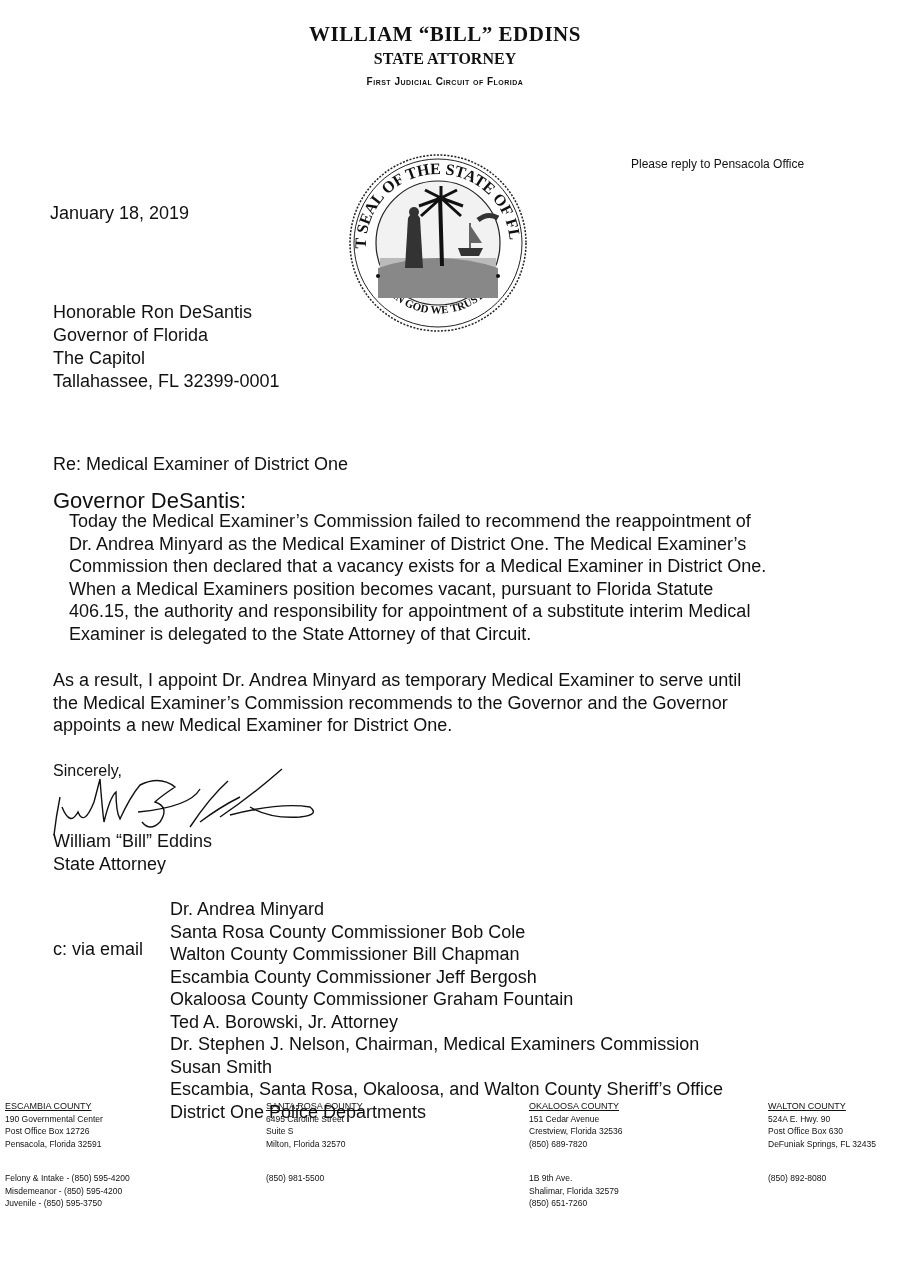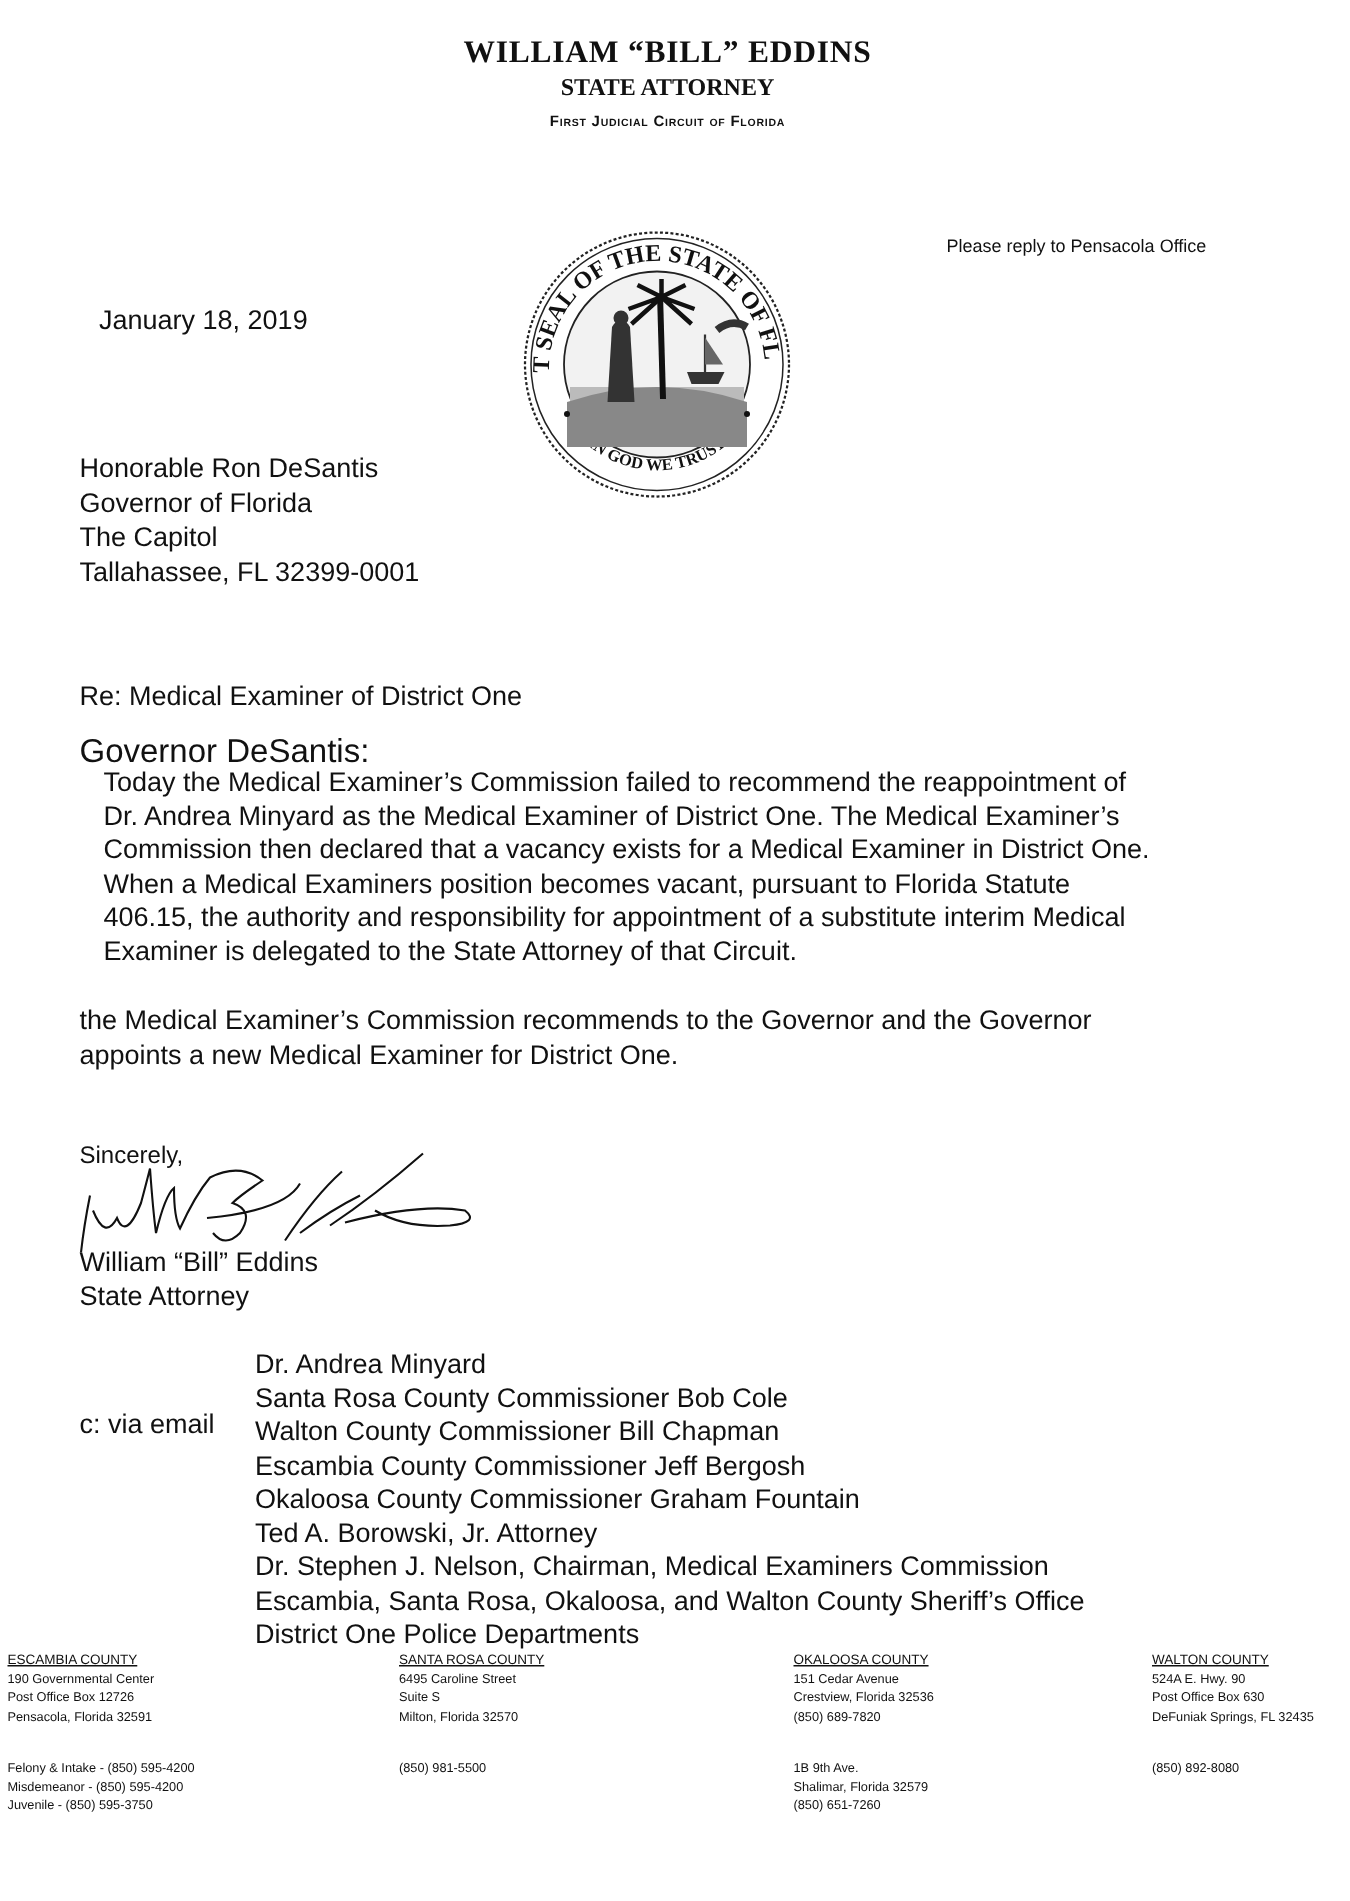--- a/index.html
+++ b/index.html
@@ -3,21 +3,21 @@
   <meta charset="utf-8">
   <style>
     html, body { margin: 0; padding: 0; background: #ffffff; }
     body { width: 900px; height: 1267px; position: relative; overflow: hidden; color: #111; font-family: "Liberation Sans", sans-serif; }
     .abs { position: absolute; }
     .hdr-name { top: 22px; left: 0; width: 890px; text-align: center; font-family: "Liberation Serif", serif; font-weight: bold; font-size: 21px; letter-spacing: 0.5px; }
     .hdr-title { top: 50px; left: 0; width: 890px; text-align: center; font-family: "Liberation Serif", serif; font-weight: bold; font-size: 16px; }
     .hdr-circuit { top: 76px; left: 0; width: 890px; text-align: center; font-family: "Liberation Sans", sans-serif; font-weight: bold; font-size: 10px; font-variant: small-caps; letter-spacing: 0.5px; }
     .reply { top: 157px; left: 631px; font-size: 12px; }
     .seal { top: 148px; left: 338px; width: 200px; height: 190px; }
-    .date { top: 203px; left: 66px; font-size: 18px; }
+    .date { top: 203px; left: 50px; font-size: 18px; }
     .addr { top: 301px; left: 53px; font-size: 18px; line-height: 23px; }
     .re { top: 418px; left: 53px; font-size: 18px; margin-top: 36px; }
     .salutation { top: 464px; left: 53px; font-size: 22px; margin-top: 24px; }
     .para1 { top: 510px; left: 69px; width: 820px; font-size: 18px; line-height: 22.5px; }
     .para2 { top: 669px; left: 53px; width: 820px; font-size: 18px; line-height: 22.5px; }
     .line { display: block; white-space: nowrap; }
     .closing { top: 762px; left: 53px; font-size: 16px; }
     .signature { top: 767px; left: 50px; width: 280px; height: 70px; }
     .signer { top: 830px; left: 53px; font-size: 18px; line-height: 23px; }
     .cc-label { top: 898px; left: 53px; font-size: 18px; margin-top: 41px; }
@@ -79,20 +79,21 @@
 
 <div class="abs para1">
   <span class="line">Today the Medical Examiner’s Commission failed to recommend the reappointment of</span>
   <span class="line">Dr. Andrea Minyard as the Medical Examiner of District One.  The Medical Examiner’s</span>
   <span class="line">Commission then declared that a vacancy exists for a Medical Examiner in District One.</span>
   <span class="line">When a Medical Examiners position becomes vacant, pursuant to Florida Statute</span>
   <span class="line">406.15, the authority and responsibility for appointment of a substitute interim Medical</span>
   <span class="line">Examiner is delegated to the State Attorney of that Circuit.</span>
 </div>
 <div class="abs para2">
+  <span class="line">As a result, I appoint Dr. Andrea Minyard as temporary Medical Examiner to serve until</span>
   <span class="line">the Medical Examiner’s Commission recommends to the Governor and the Governor</span>
   <span class="line">appoints a new Medical Examiner for District One.</span>
 </div>
 
 <div class="abs closing">Sincerely,</div>
 <div class="abs signature">
   <svg width="280" height="70" viewBox="0 0 280 70">
     <path d="M 10 30 Q 6 50 4 68 M 12 40 Q 20 60 28 45 Q 34 60 44 35 Q 48 20 50 12 Q 52 40 54 55 Q 60 30 66 25 Q 66 45 70 52 Q 80 30 90 18 Q 110 8 125 20 Q 110 30 105 35 Q 120 40 110 55 Q 100 65 92 55 M 88 45 Q 140 40 150 22 M 140 60 Q 160 30 178 14 M 150 55 Q 170 40 190 30 M 170 50 Q 200 30 232 2 M 180 48 Q 230 35 260 40 Q 270 48 250 50 Q 220 52 200 40" stroke="#111" stroke-width="1.4" fill="none"></path>
   </svg>
 </div>
@@ -103,20 +104,21 @@
 
 <div class="abs cc-label">c: via email</div>
 <div class="abs cc-list">
   <span class="line">Dr. Andrea Minyard</span>
   <span class="line">Santa Rosa County Commissioner Bob Cole</span>
   <span class="line">Walton County Commissioner Bill Chapman</span>
   <span class="line">Escambia County Commissioner Jeff Bergosh</span>
   <span class="line">Okaloosa County Commissioner Graham Fountain</span>
   <span class="line">Ted A. Borowski, Jr. Attorney</span>
   <span class="line">Dr. Stephen J. Nelson, Chairman, Medical Examiners Commission</span>
+  <span class="line">Susan Smith</span>
   <span class="line">Escambia, Santa Rosa, Okaloosa, and Walton County Sheriff’s Office</span>
   <span class="line">District One Police Departments</span>
 </div>
 
 <div class="abs footer" style="left:5px;">
   <span class="line county">ESCAMBIA COUNTY</span>
   <span class="line">190 Governmental Center</span>
   <span class="line">Post Office Box 12726</span>
   <span class="line">Pensacola, Florida 32591</span>
   <div class="gap"></div>

